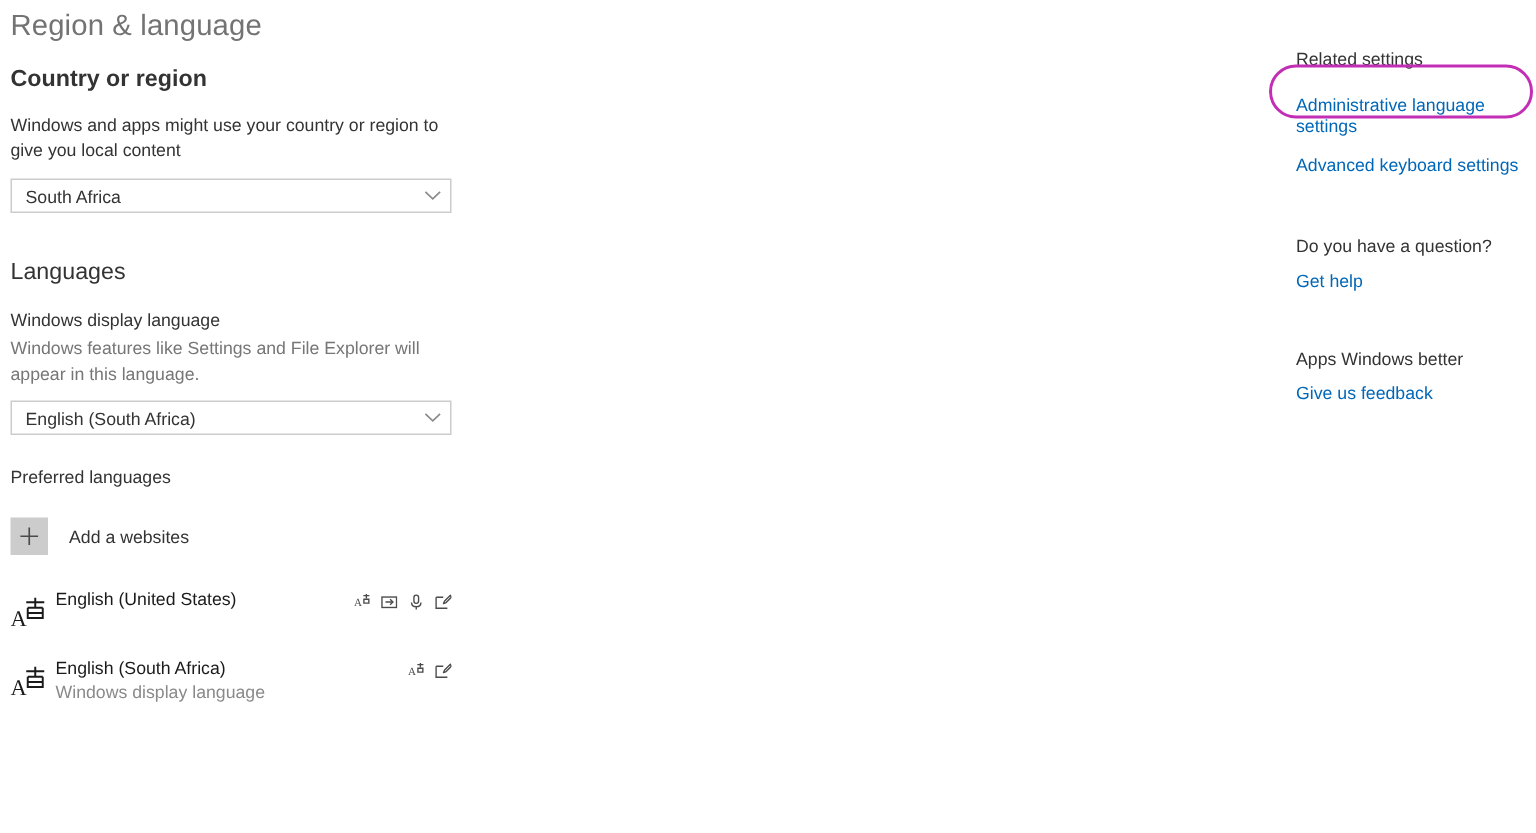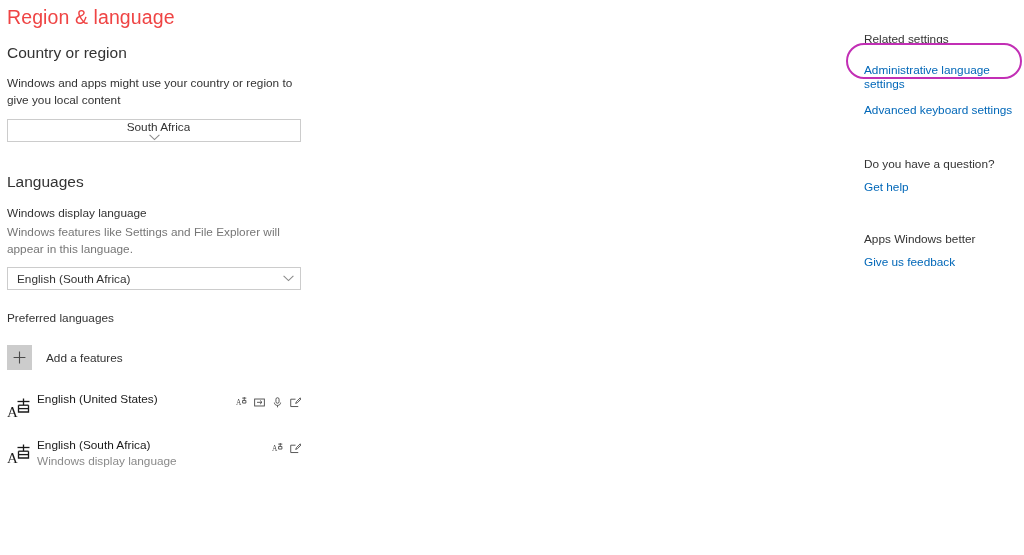--- a/index.html
+++ b/index.html
@@ -21,35 +21,35 @@
     position: absolute;
     left: 0;
     top: 0;
     width: 330px;
     padding: 0 0 0 7px;
   }
 
   .page-title {
     font-size: 19.5px;
     font-weight: 400;
-    color: #ef4444;
+    color: #737373;
     letter-spacing: .1px;
     margin: 0;
     padding: 4px 0 0 0;
     line-height: 26px;
   }
 
   .section-head {
     font-size: 15.5px;
     font-weight: 400;
     color: #333333;
     line-height: 21px;
     margin: 0;
   }
-  .section-head.country { padding-top: 12px; }
+  .section-head.country { padding-top: 12px; font-weight: bold; }
   .section-head.languages { padding-top: 29px; }
 
   .body-text {
     font-size: 11.8px;
     font-weight: 400;
     color: #333333;
     line-height: 16.5px;
     width: 294px;
   }
   .body-text.gray { color: #767676; }
@@ -197,21 +197,21 @@
 <body>
 
 <div class="left-pane">
 
   <h1 class="page-title">Region &amp; language</h1>
 
   <h2 class="section-head country">Country or region</h2>
 
   <div class="body-text" style="margin-top:12px;">Windows and apps might use your country or region to give you local content</div>
 
-  <div class="combo" style="margin-top:11px;flex-direction:column;">
+  <div class="combo" style="margin-top:11px;">
     <span class="combo-value">South Africa</span>
     <span class="chev">
       <svg width="11" height="7" viewBox="0 0 11 7" fill="none" aria-hidden="true">
         <path d="M0.6 0.9L5.5 5.6L10.4 0.9" stroke="#8a8a8a" stroke-width="1.1" fill="none"></path>
       </svg>
     </span>
   </div>
 
   <h2 class="section-head languages">Languages</h2>
 
@@ -230,21 +230,21 @@
 
   <div class="sub-label" style="margin-top:20px;">Preferred languages</div>
 
 
   <div class="add-lang">
     <span class="plus-box">
       <svg width="13" height="13" viewBox="0 0 13 13" aria-hidden="true">
         <path d="M6.5 0.6V12.4M0.6 6.5H12.4" stroke="#4a4a4a" stroke-width="1.1"></path>
       </svg>
     </span>
-    <span class="add-label">Add a features</span>
+    <span class="add-label">Add a websites</span>
   </div>
 
   <div class="lang-row" style="margin-top:22px;">
     <span class="lang-glyph">
       <svg width="26" height="24" viewBox="0 0 26 24" aria-hidden="true">
         <text x="0" y="21" font-family="'Liberation Serif', serif" font-size="15" fill="#1a1a1a">A</text>
         <g stroke="#1a1a1a" stroke-width="1.3" fill="none">
           <path d="M10.5 5.5H22.5"></path>
           <path d="M16.5 2.5V9.0"></path>
           <path d="M11.5 9.2H21.5"></path>

